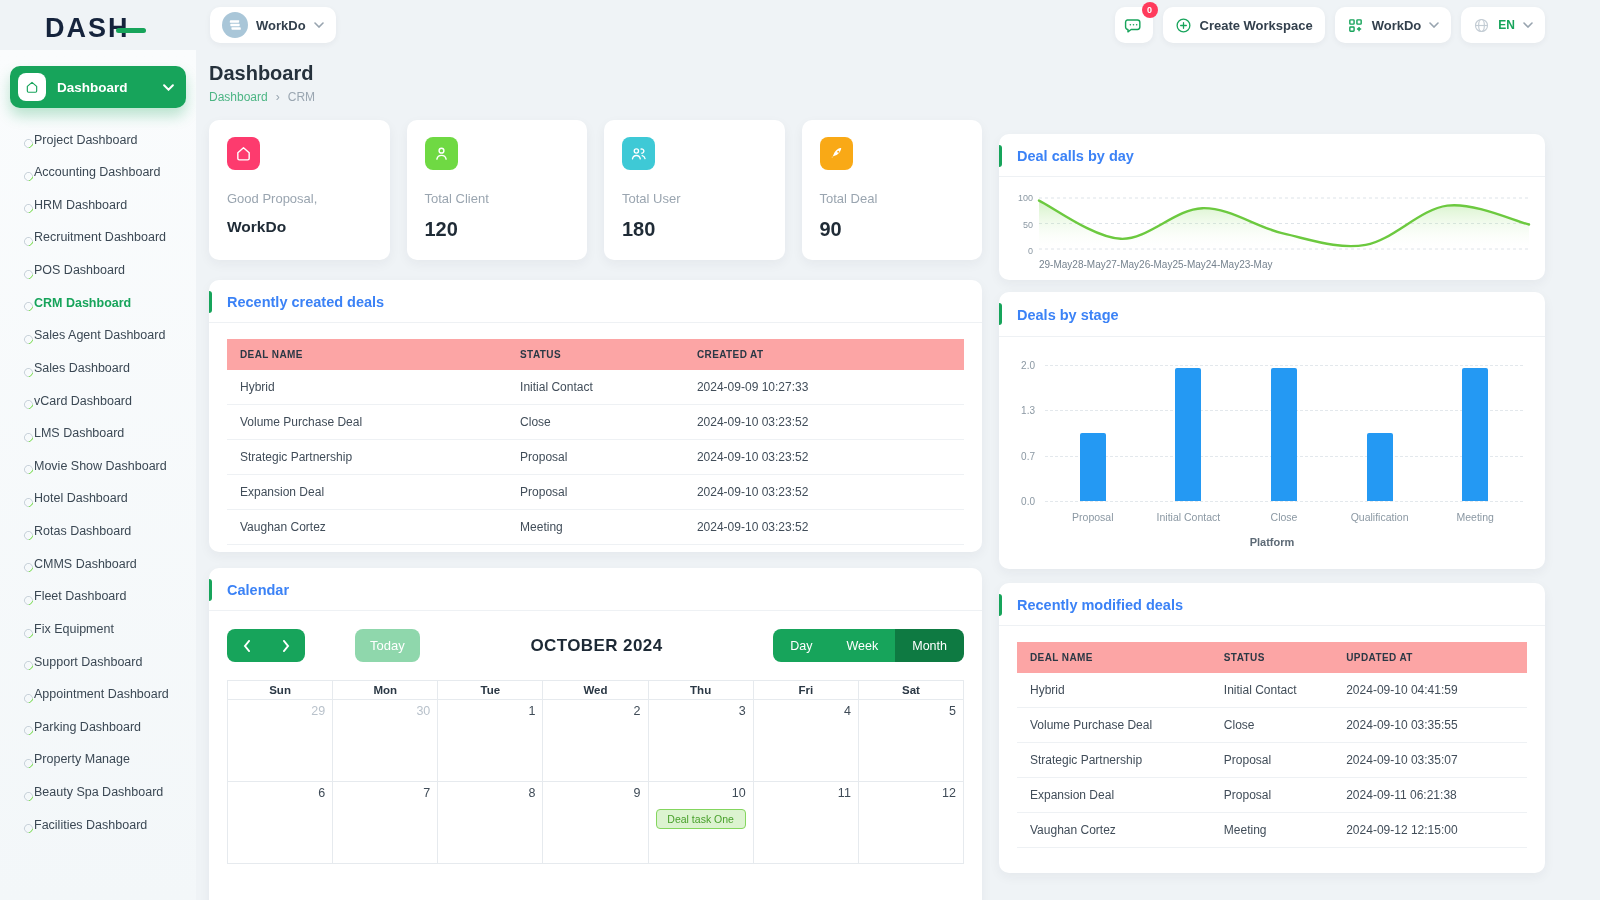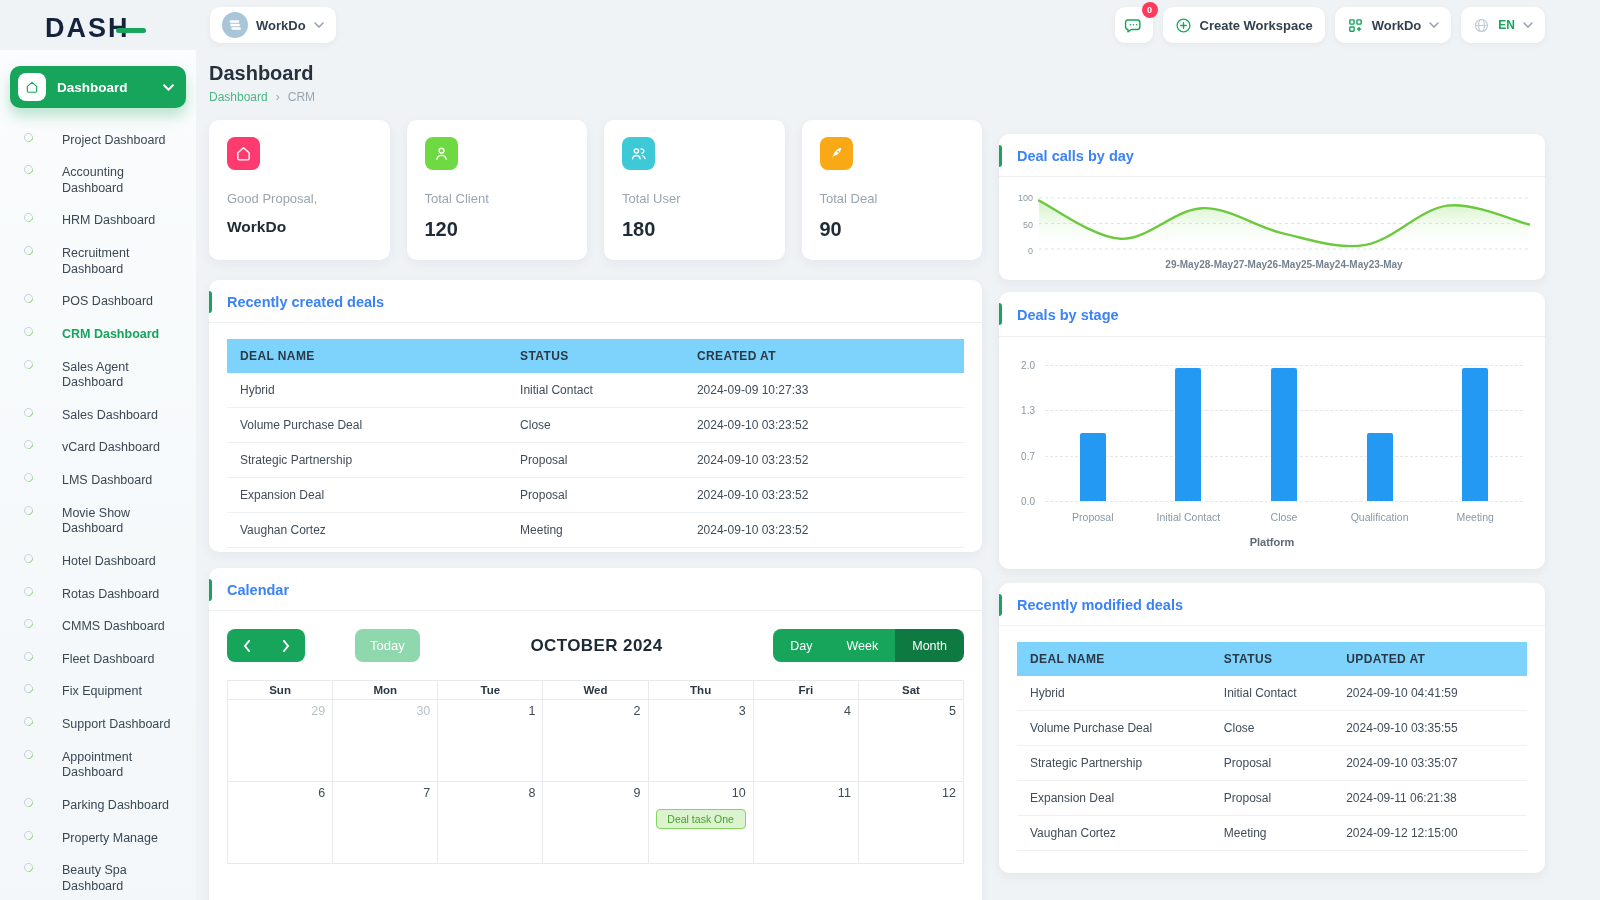--- a/index.html
+++ b/index.html
@@ -22,21 +22,21 @@
   .top-right { position:absolute; right:55px; top:7px; display:flex; gap:10px; }
   .msg-chip { width:38px; justify-content:center; position:relative; padding:0; }
   .badge { position:absolute; top:-5px; right:-5px; min-width:16px; height:16px; border-radius:8px; background:#ff3b5c; color:#fff; font-size:9px; font-weight:bold; display:flex; align-items:center; justify-content:center; padding:0 4px; }
   .lang-label { font-size:12px; font-weight:bold; color:#17a45b; }
   
   .sidebar { position:absolute; left:0; top:50px; width:196px; bottom:0; padding:16px 10px 0 10px; background:linear-gradient(180deg,#fafcfd, #f3f7f9); overflow:hidden; }
   .dash-btn { display:flex; align-items:center; background:#17a45b; border-radius:10px; height:42px; padding:0 12px 0 8px; box-shadow:0 8px 14px rgba(23,164,91,.28); cursor:pointer; }
   .dash-btn .icon-sq { width:28px; height:28px; background:#fff; border-radius:8px; display:flex; align-items:center; justify-content:center; }
   .dash-btn .lbl { flex:1; margin-left:11px; color:#fff; font-size:13.5px; font-weight:bold; }
   .nav { margin-top:16px; }
-  .nav-item { display:flex; align-items:flex-start; gap:29px; padding:8.5px 6px 8.5px 14px; font-size:12.5px; color:#3b4854; cursor:pointer; line-height:1.25; }
+  .nav-item { display:flex; align-items:flex-end; gap:1px; padding:8.5px 6px 8.5px 14px; font-size:12.5px; color:#3b4854; cursor:pointer; line-height:1.25; }
   .nav-item .dot { width:9px; height:9px; border-radius:50%; border:1.5px solid #c6d0d8; border-bottom-color:#6fd943; flex:none; transform:rotate(-45deg); }
   .nav-item.active { color:#17a45b; font-weight:bold; }
   
   .content { position:absolute; left:209px; top:62px; width:1336px; }
   .page-title { font-size:20px; font-weight:bold; color:#25313c; }
   .breadcrumb { margin-top:5px; font-size:12px; display:flex; gap:8px; align-items:center; }
   .bc-link { color:#4cb584; cursor:pointer; }
   .bc-sep, .bc-cur { color:#9aa6b1; }
   .columns { display:flex; gap:17px; margin-top:16px; align-items:flex-start; }
   .col-left { width:773px; }
@@ -47,21 +47,21 @@
   
   .stats-row { display:flex; gap:17px; }
   .stat-card { flex:1; height:140px; padding:17px 18px; background:#fff; border-radius:10px; box-shadow:0 4px 12px rgba(37,47,63,.05); }
   .stat-icon { width:33px; height:33px; border-radius:8px; display:flex; align-items:center; justify-content:center; }
   .stat-label { margin-top:21px; font-size:13px; color:#9aa5b0; }
   .stat-value { margin-top:12px; font-size:20px; font-weight:bold; color:#1f2b36; }
   .stat-value.small { font-size:15.5px; }
   
   .tbl-wrap { padding:16px 18px 4px 18px; }
   table.data { width:100%; border-collapse:collapse; table-layout:fixed; }
-  table.data th { background:#7dd3fc; text-align:left; font-size:12px; letter-spacing:.4px; color:#2b3845; padding:10px 13px; }
+  table.data th { background:#fca5a5; text-align:left; font-size:10px; letter-spacing:.4px; color:#2b3845; padding:10px 13px; }
   table.data td { font-size:12px; color:#414d59; padding:10px 13px; border-bottom:1px solid #eef1f4; overflow:hidden; white-space:nowrap; }
   
   .cal-card { height:560px; margin-top:16px; overflow:hidden; }
   .cal-toolbar { display:flex; align-items:center; padding:18px 18px 0 18px;gap:40px; }
   .nav-pill { display:flex; width:78px; height:33px; background:#17a45b; border-radius:8px; overflow:hidden; }
   .nav-pill button { flex:1; background:none; border:none; color:#fff; cursor:pointer; display:flex; align-items:center; justify-content:center; }
   .today-btn { margin-left:10px; height:33px; padding:0 15px; background:#8fd7ac; border:none; border-radius:8px; color:#fff; font-size:13px; cursor:pointer; font-family:inherit; }
   .cal-title { flex:1; text-align:center; font-size:17px; font-weight:bold; color:#1d2935; letter-spacing:.4px; }
   .views { display:flex; height:33px; border-radius:8px; overflow:hidden; }
   .views button { border:none; background:#17a45b; color:#fff; font-size:12.5px; padding:0 17px; cursor:pointer; font-family:inherit; }
@@ -69,21 +69,21 @@
   .cal-grid { margin:18px 18px 0 18px; width:737px; border-collapse:collapse; table-layout:fixed; }
   .cal-grid th { border:1px solid #e6eaee; font-size:11.5px; color:#2b3845; padding:3px; }
   .cal-grid td { border:1px solid #e6eaee; height:82px; vertical-align:top; text-align:right; font-size:12.5px; color:#3f4b57; padding:4px 7px; cursor:pointer; }
   .cal-grid td.muted { color:#b9c2cb; }
   .event-chip { margin-top:9px; display:block; background:#dcf3d0; border:1px solid #84d65e; border-radius:4px; color:#48a02b; font-size:10.5px; padding:3px 4px; text-align:center; cursor:pointer; }
   
   .area-card { height:146px; }
   .area-outer { position:relative; margin:18px 16px 0 40px; height:58px; }
   .area-outer svg { position:absolute; inset:0; overflow:visible; }
   .ylab { position:absolute; right:calc(100% + 6px); transform:translateY(-50%); font-size:9px; color:#8b98a3; }
-  .xlabs { display:flex; justify-content:center; margin:6px 16px 6px 40px; font-size:10px; color:#75828e;font-weight:bold; }
+  .xlabs { display:flex; justify-content:flex-start; margin:6px 16px 6px 40px; font-size:10px; color:#75828e; }
   
   .bars-card { height:277px; margin-top:12px; }
   .bars-plot { position:relative; height:136px; margin:28px 22px 0 46px; }
   .gline { position:absolute; left:0; right:0; border-top:1px dashed #e3e8ec; }
   .bar { position:absolute; bottom:0; width:26px; background:#2499f3; border-radius:2px 2px 0 0; transform:translateX(-50%); }
   .bar-ylab { position:absolute; right:calc(100% + 10px); transform:translateY(-50%); font-size:10px; color:#8b98a3; }
   .cats { display:flex; margin:10px 22px 0 46px; font-size:10.5px; color:#8b98a3; }
   .cats span { flex:1; text-align:center; }
   .xaxis-label { text-align:center; margin-top:13px; font-size:11px; font-weight:bold; color:#5d6a76; }
   .mod-card { margin-top:14px; height:290px; overflow:hidden; }

